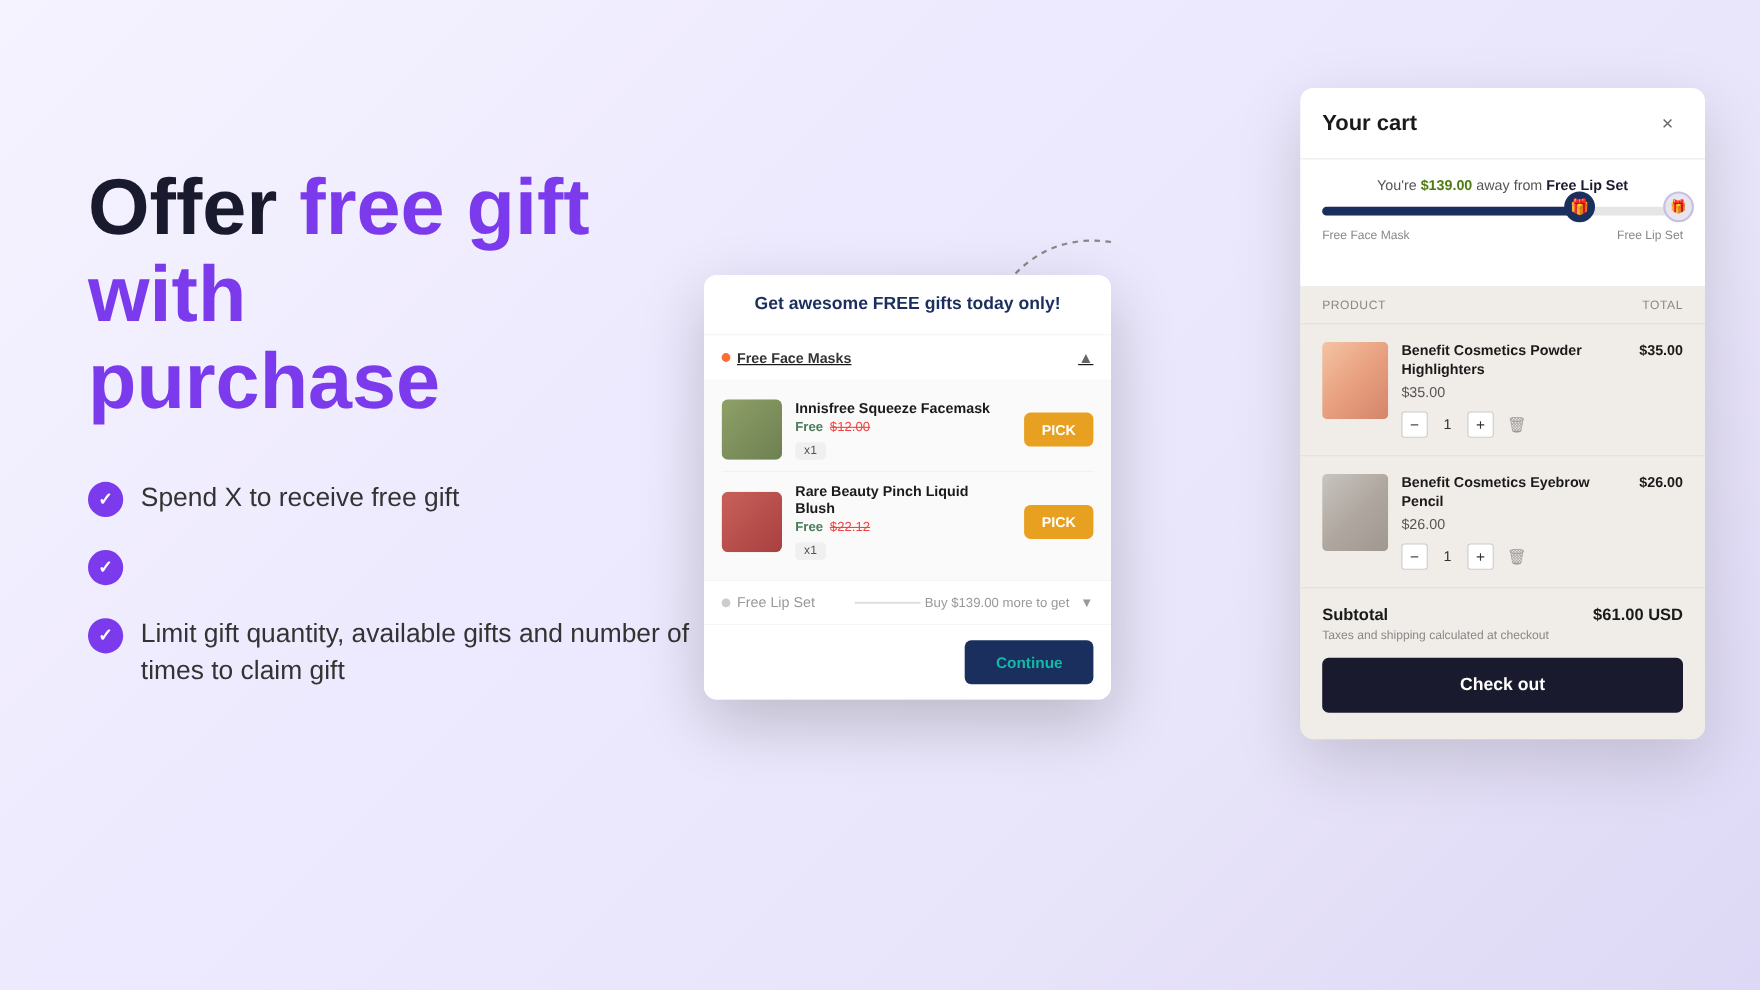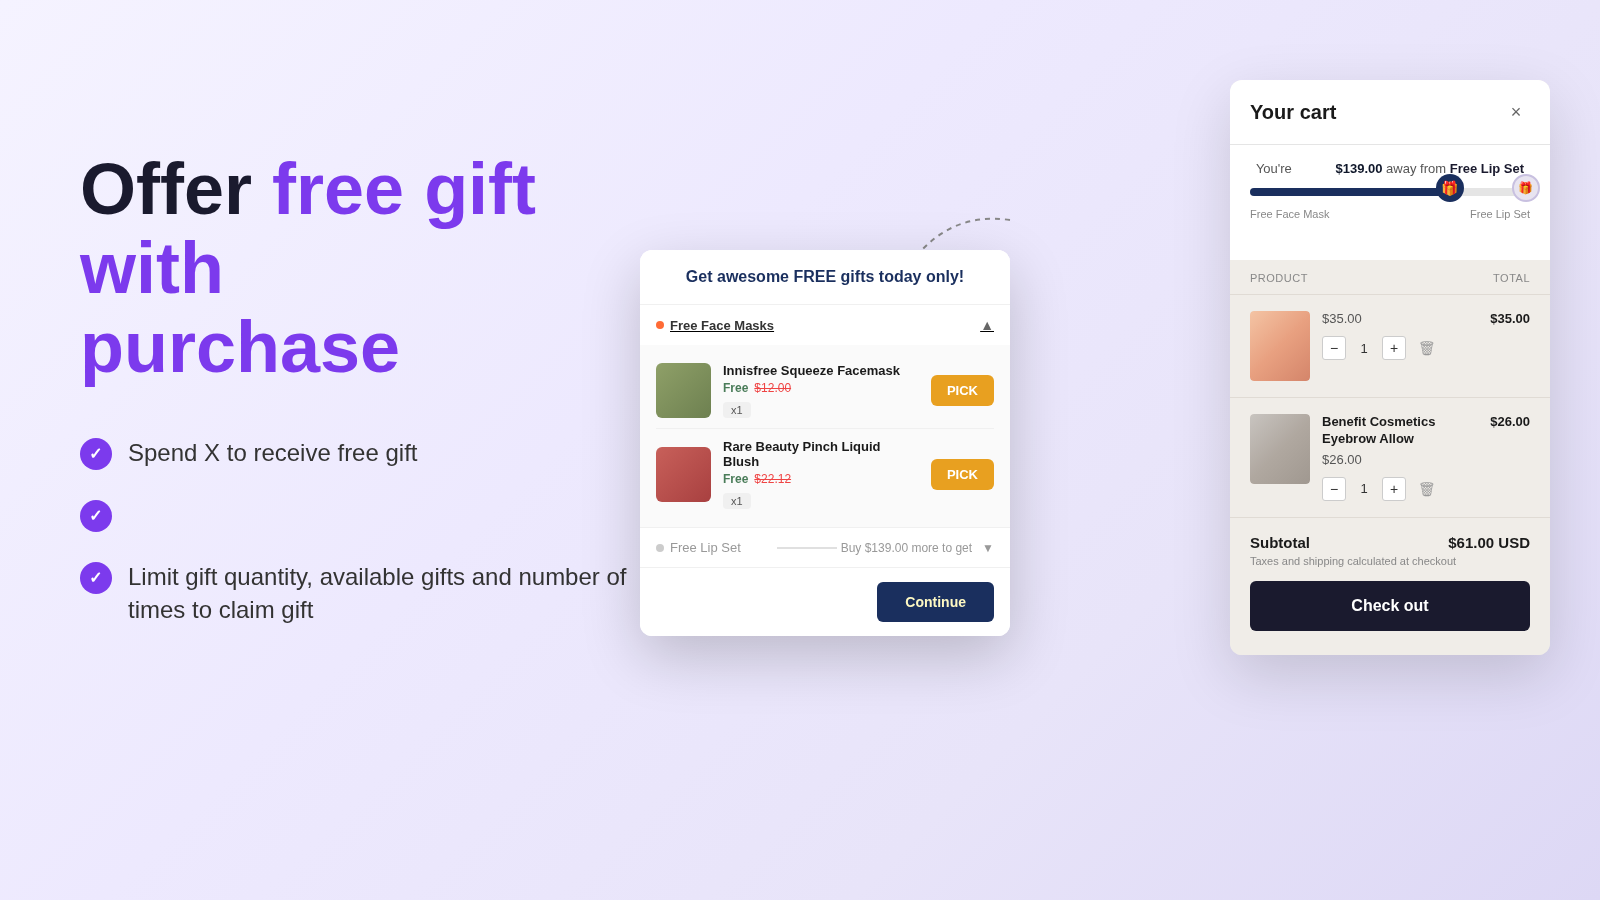--- a/index.html
+++ b/index.html
@@ -72,21 +72,21 @@
       color: #333;
       font-weight: 400;
       line-height: 1.4;
     }
 
     
     .cart-panel {
       position: absolute;
       right: 50px;
       top: 80px;
-      width: 320px;
+      width: 368px;
       background: #f0ede8;
       border-radius: 12px;
       box-shadow: 0 20px 60px rgba(0,0,0,0.15);
       overflow: hidden;
     }
 
     .cart-header {
       background: white;
       padding: 18px 20px;
       display: flex;
@@ -120,23 +120,22 @@
     }
 
     .progress-text {
       font-size: 13px;
       color: #555;
       text-align: center;
       margin-bottom: 12px;
     }
 
     .progress-text .amount {
-      color: #0f172a;
-      font-weight: 600;
-      margin-left: 20px;
+      color: #4d7c0f;
+      font-weight: 600;
     }
 
     .progress-text .gift-name {
       color: #1a1a2e;
       font-weight: 600;
     }
 
     .progress-bar-container {
       position: relative;
       height: 8px;
@@ -519,21 +518,21 @@
 
     .gift-popup-footer {
       padding: 14px 16px;
       background: white;
       display: flex;
       justify-content: flex-end;
     }
 
     .continue-btn {
       background: #1a2f5e;
-      color: #fef9c3;
+      color: #14b8a6;
       border: none;
       padding: 12px 28px;
       border-radius: 6px;
       font-size: 14px;
       font-weight: 600;
       cursor: pointer;
     }
 
     
     .dashed-arrow {
@@ -619,37 +618,38 @@
     <div class="cart-table-header">
       <span>PRODUCT</span>
       <span>TOTAL</span>
     </div>
 
     <div class="cart-item">
       <div class="cart-item-img">
         <div class="product-img-1"></div>
       </div>
       <div class="cart-item-details">
+        <div class="cart-item-name">Benefit Cosmetics Powder Highlighters</div>
         <div class="cart-item-price-row">$35.00</div>
         <div class="cart-item-controls">
           <div class="qty-btn">−</div>
           <span class="qty-value">1</span>
           <div class="qty-btn">+</div>
           <div class="delete-btn">🗑</div>
         </div>
       </div>
       <div class="cart-item-total">$35.00</div>
     </div>
 
     <div class="cart-item">
       <div class="cart-item-img">
         <div class="product-img-2"></div>
       </div>
       <div class="cart-item-details">
-        <div class="cart-item-name">Benefit Cosmetics Eyebrow Allow</div>
+        <div class="cart-item-name">Benefit Cosmetics Eyebrow Pencil</div>
         <div class="cart-item-price-row">$26.00</div>
         <div class="cart-item-controls">
           <div class="qty-btn">−</div>
           <span class="qty-value">1</span>
           <div class="qty-btn">+</div>
           <div class="delete-btn">🗑</div>
         </div>
       </div>
       <div class="cart-item-total">$26.00</div>
     </div>

